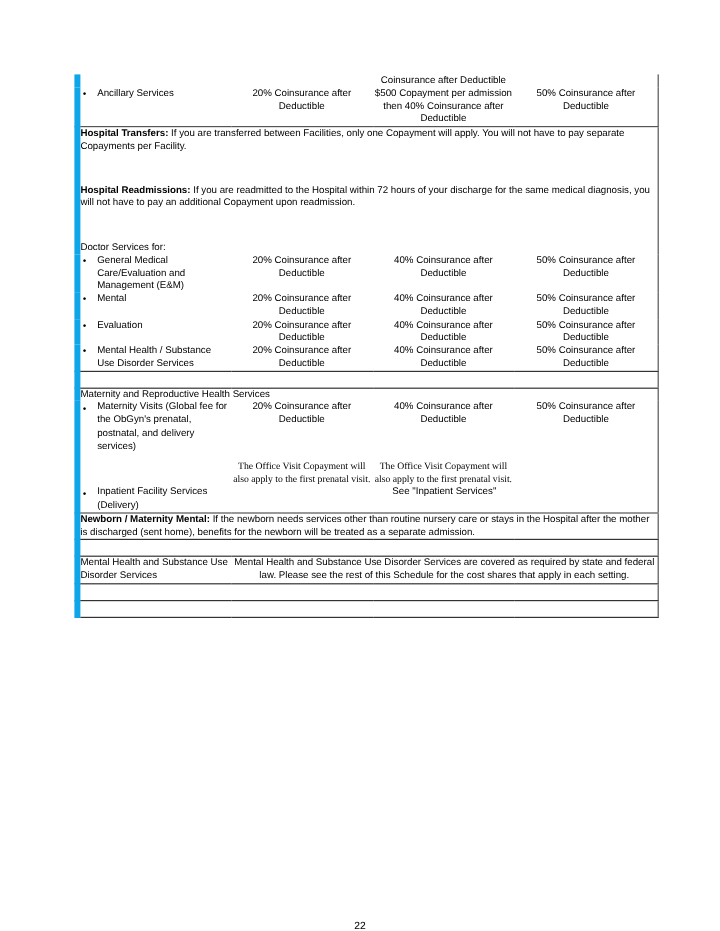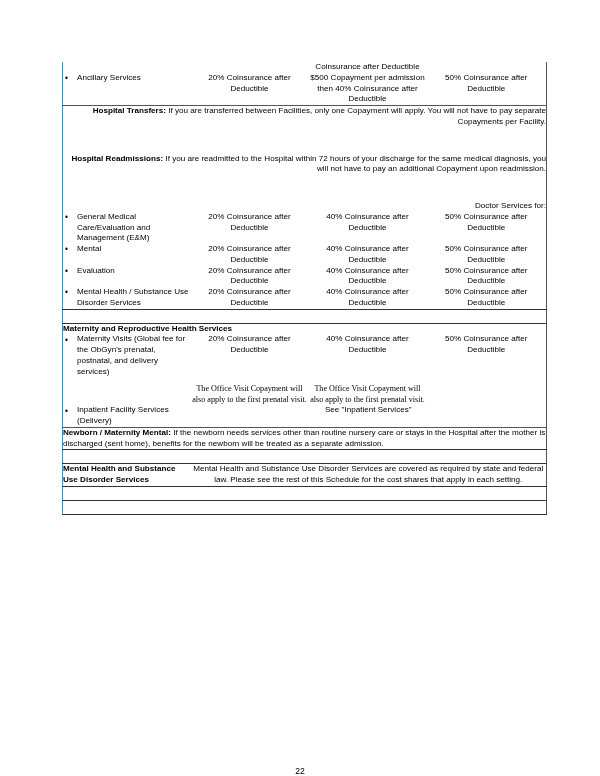--- a/index.html
+++ b/index.html
@@ -24,21 +24,21 @@
     height: 776px;
   }
 
   
   .schedule-table {
     position: absolute;
     left: 62px;
     top: 62px;
     width: 484px;
     border-collapse: collapse;
-    border-left: 1px solid #0ea5e9;
+    border-left: 5px solid #0ea5e9;
     border-right: 1px solid #555;
     table-layout: fixed;
     font-size: 8.1px;
     line-height: 1.33;
   }
   .schedule-table td {
     padding: 0;
     vertical-align: top;
     border: 0;
   }
@@ -71,39 +71,39 @@
   }
   .bullet-item .dot {
     position: absolute;
     left: 2px;
     top: 0.05em;
     font-size: 8.5px;
     line-height: 1.33;
   }
 
   
-  .rule-top > td { border-top: 1px solid #555; text-align: right; }
+  .rule-top > td { border-top: 1px solid #555; }
   .rule-bot > td { border-bottom: 1px solid #555; }
   .rule-bot-thick > td { border-bottom: 1.6px solid #333; }
 
   .spacer-row td {
     height: 13px;
   }
 
   .bold { font-weight: bold; }
 
   .block-para {
     margin: 0;
   }
   .block-para + .block-para {
     margin-top: 26px;
   }
 
   .section-head {
-    font-weight: bold;
+    font-weight: normal;
     padding: 4px 4px 4px 8px;
   }
 
   .tier-extra {
     margin-top: 28px;
     font-family: Liberation Serif, serif;
   }
 
   .label-stack {
     white-space: normal;

